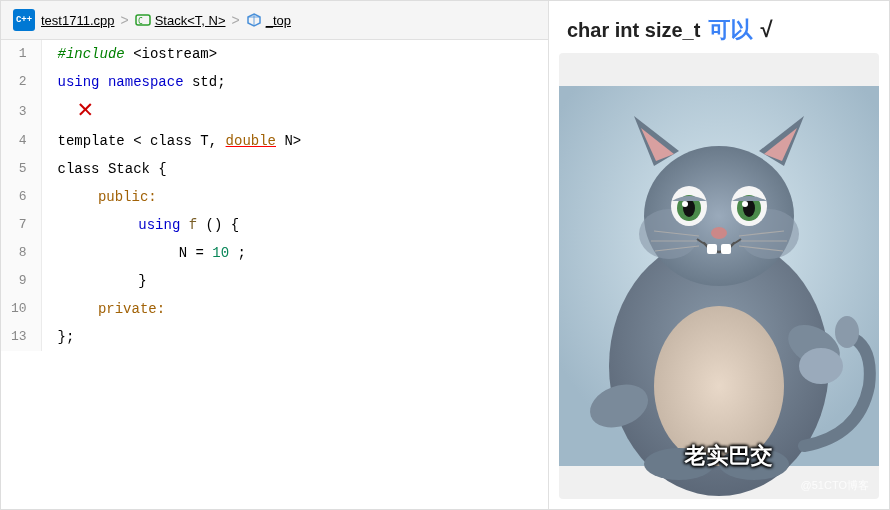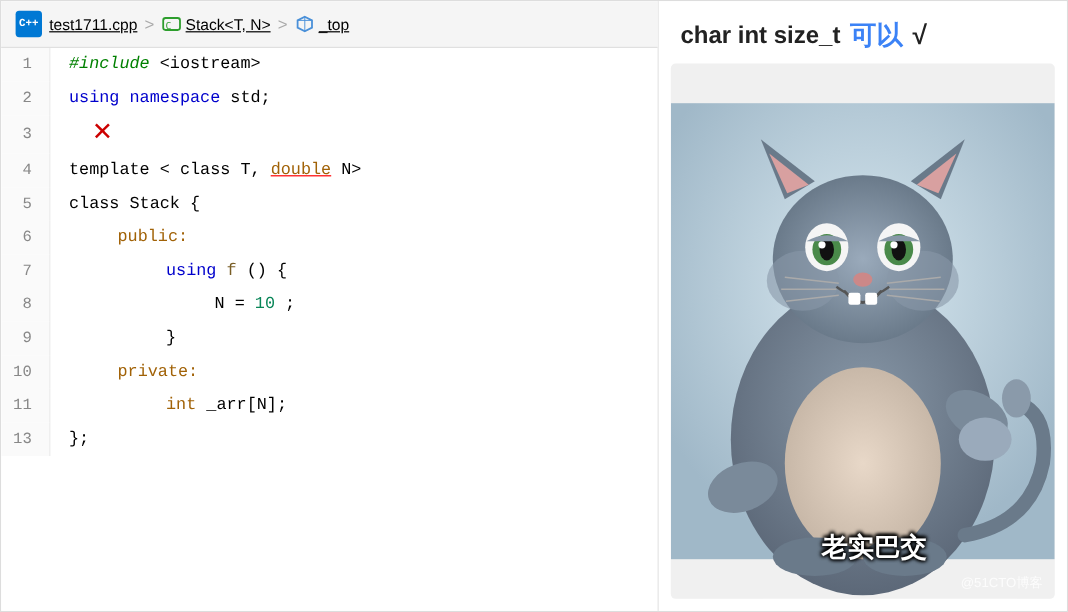--- a/index.html
+++ b/index.html
@@ -312,29 +312,20 @@
           </tr>
 
           <tr>
             <td class="line-num">10</td>
             <td class="line-code">
               <span style="display:inline-block;width:32px;"></span>
               <span class="red-text">private:</span>
             </td>
           </tr>
 
-          <tr>
-            <td class="line-num">11</td>
-            <td class="line-code">
-              <span style="display:inline-block;width:32px;border-left:2px solid #c0c0c0;margin-right:4px;"></span>
-              <span style="display:inline-block;width:28px;"></span>
-              <span class="red-text">int</span>
-              <span> _arr[N];</span>
-            </td>
-          </tr>
 
 
           <tr>
             <td class="line-num">13</td>
             <td class="line-code">
               <span>};</span>
             </td>
           </tr>
         </tbody>
       </table>

